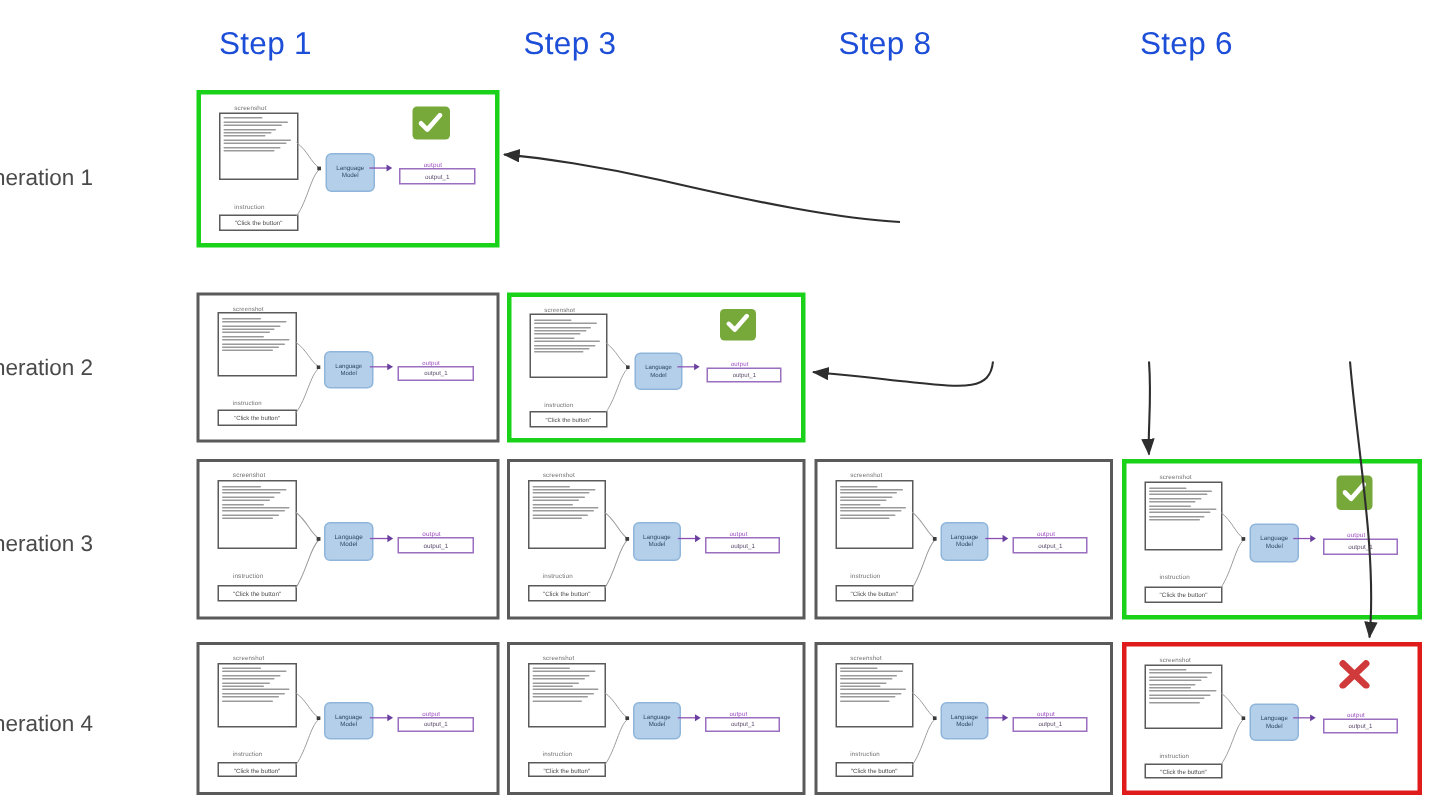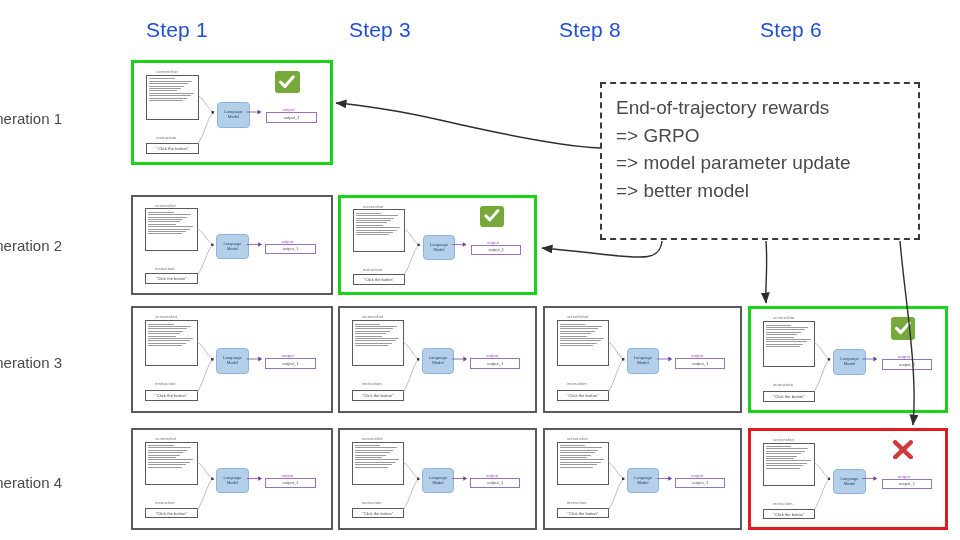--- a/index.html
+++ b/index.html
@@ -488,26 +488,20 @@
           </svg>
           <div class="cross" style="left:138px;top:5.828571428571428px;width:28px;height:25.257142857142856px;">
             <svg width="22" height="19.428571428571427" viewBox="0 0 22 20">
          <path d="M3 2.4 L19 17.6 M19 2.4 L3 17.6" fill="none" stroke="#d13a3a" stroke-width="4.6" stroke-linecap="round"></path>
        </svg>
           </div>
         </div>
       </div>
     </div>
 
-  <div class="note" style="left:600px;top:82px;width:320px;height:158px;">
-    <div class="nline">End-of-trajectory rewards</div>
-    <div class="nline">=&gt; GRPO</div>
-    <div class="nline">=&gt; model parameter update</div>
-    <div class="nline">=&gt; better model</div>
-  </div>
 
   <svg id="arrows" viewBox="0 0 960 540">
     <defs>
       <marker id="ah" markerWidth="9" markerHeight="9" refX="7.5" refY="3.2" orient="auto">
         <path d="M0,0 L8,3.2 L0,6.4 z" fill="#2e2e2e"></path>
       </marker>
     </defs>
     <path d="M600,148 C560,146 505,135 440,120 C400,111 360,105 336,103" fill="none" stroke="#2e2e2e" stroke-width="1.4" marker-end="url(#ah)"></path>
     <path d="M662,241 C660,262 640,258 600,254 C575,251 552,249 542,248" fill="none" stroke="#2e2e2e" stroke-width="1.4" marker-end="url(#ah)"></path>
     <path d="M766,241 C768,268 765,288 766,303" fill="none" stroke="#2e2e2e" stroke-width="1.4" marker-end="url(#ah)"></path>

